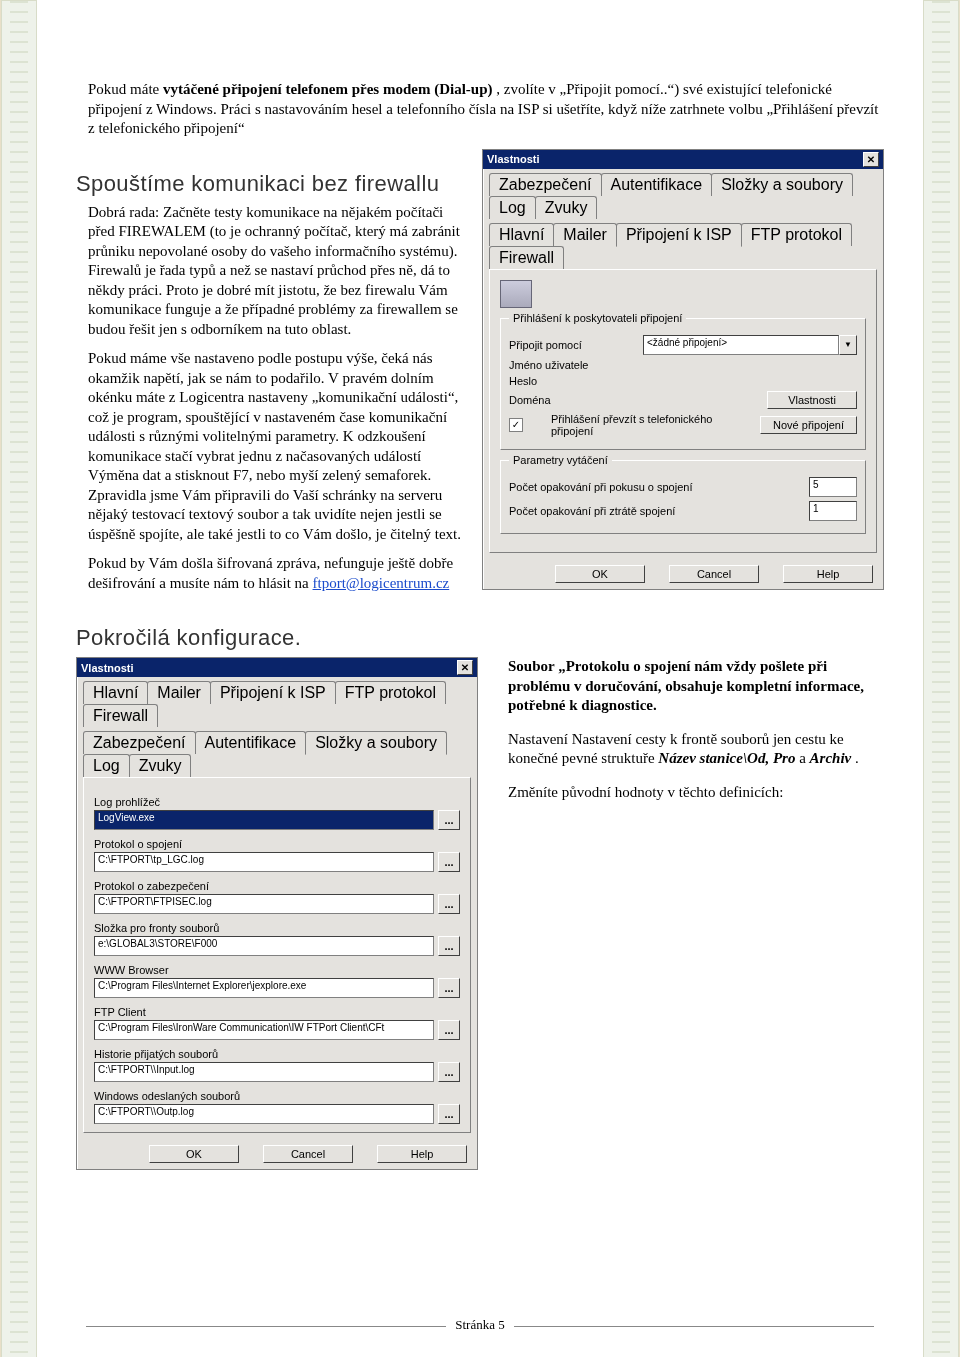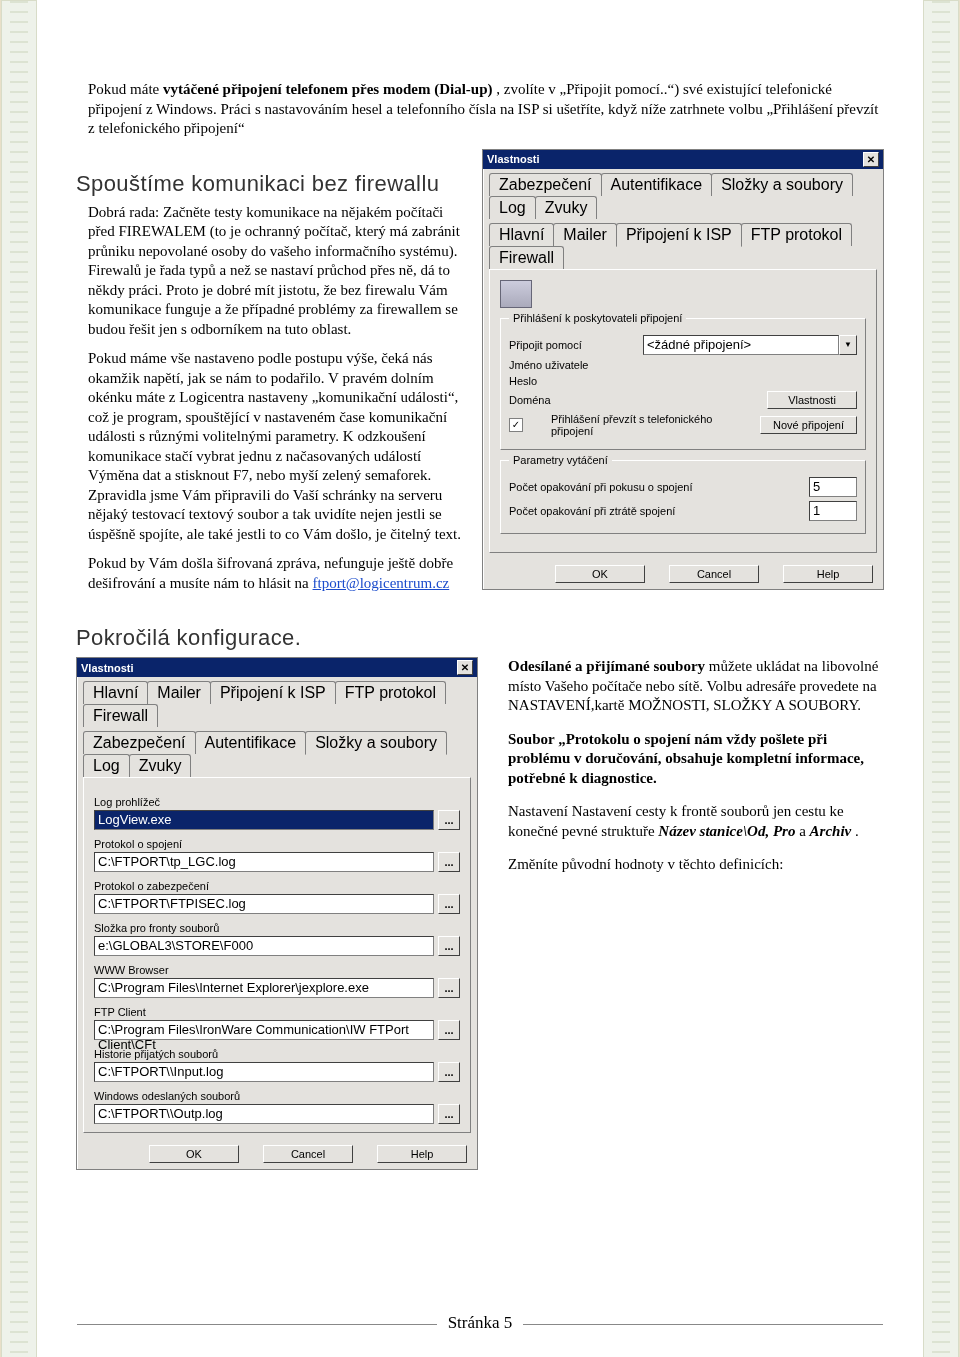--- a/index.html
+++ b/index.html
@@ -155,21 +155,21 @@
     min-width: 64px;
     text-align: center;
   }
   .wininput {
     background: #fff;
     border: 1px solid #808080;
     border-top-color: #404040;
     border-left-color: #404040;
     padding: 1px 3px;
     font-family: Tahoma, Arial, sans-serif;
-    font-size: 13px;
+    font-size: 10px;
     height: 16px;
     box-sizing: content-box;
   }
   .combo {
     display: flex;
     align-items: stretch;
   }
   .combo .wininput { flex: 1; }
   .combo .dd {
     width: 16px;
@@ -200,21 +200,21 @@
     border-bottom-color: #404040;
     display: flex; align-items: center; justify-content: center;
     font-weight: bold;
     font-size: 11px;
   }
 
   .footer {
     position: absolute;
     bottom: 24px; left: 0; right: 0;
     text-align: center;
-    font-size: 17px;
+    font-size: 13px;
   }
   .footer .rule {
     display: inline-block;
     width: 360px;
     border-top: 1px solid #888;
     vertical-align: middle;
   }
   .footer .pgn { padding: 0 6px; }
 
   .right-text-col p { margin-bottom: 14px; }
@@ -384,24 +384,20 @@
           <div class="btnrow">
             <div class="winbtn">OK</div>
             <div class="winbtn">Cancel</div>
             <div class="winbtn">Help</div>
           </div>
         </div>
       </div>
 
       <div class="col-text right-text-col">
         <p>
-          <span class="bold">Odesílané a přijímané soubory</span>
-          <span> můžete ukládat na libovolné místo Vašeho počítače nebo sítě. Volbu adresáře provedete na NASTAVENÍ,kartě MOŽNOSTI, SLOŽKY A SOUBORY.</span>
-        </p>
-        <p>
           <span class="bold">Soubor „Protokolu o spojení nám vždy pošlete při problému v doručování, obsahuje kompletní informace, potřebné k diagnostice.</span>
         </p>
         <p>
           <span>Nastavení Nastavení cesty k frontě souborů jen cestu ke konečné pevné struktuře </span>
           <span class="bold italic">Název stanice\Od, Pro</span>
           <span> a </span>
           <span class="bold italic">Archiv</span>
           <span>.</span>
         </p>
         <p>Změníte původní hodnoty v těchto definicích:</p>

